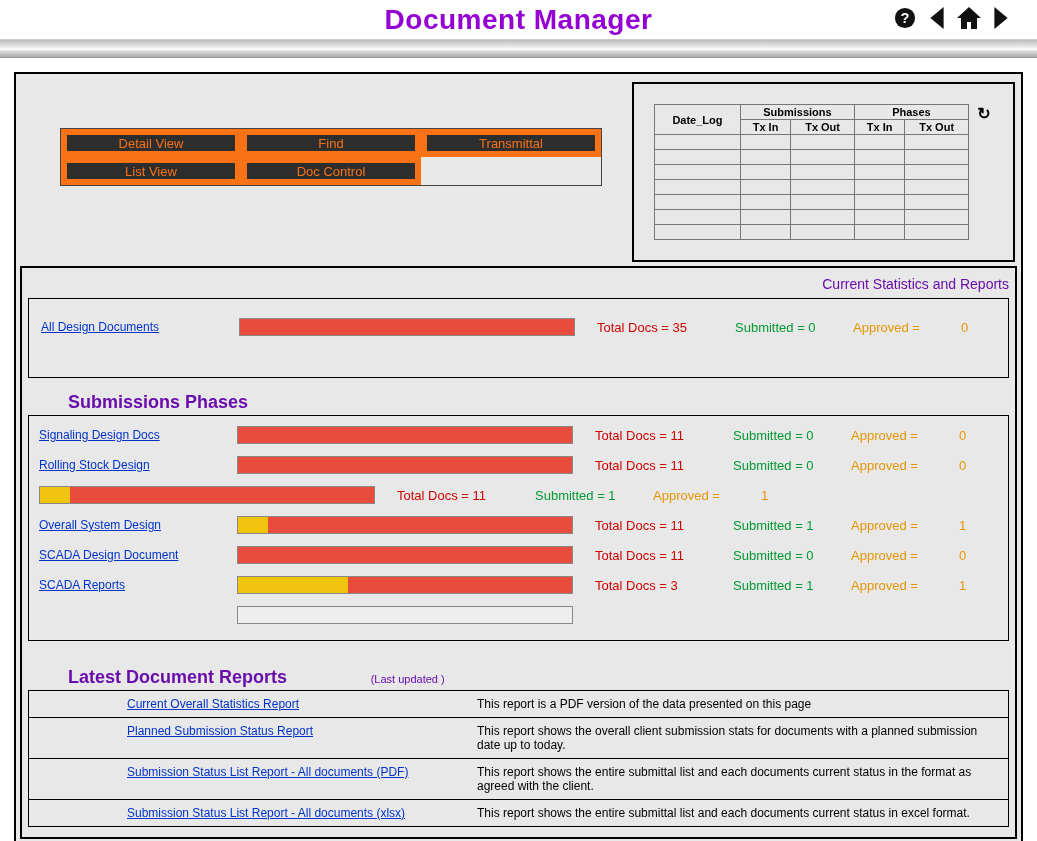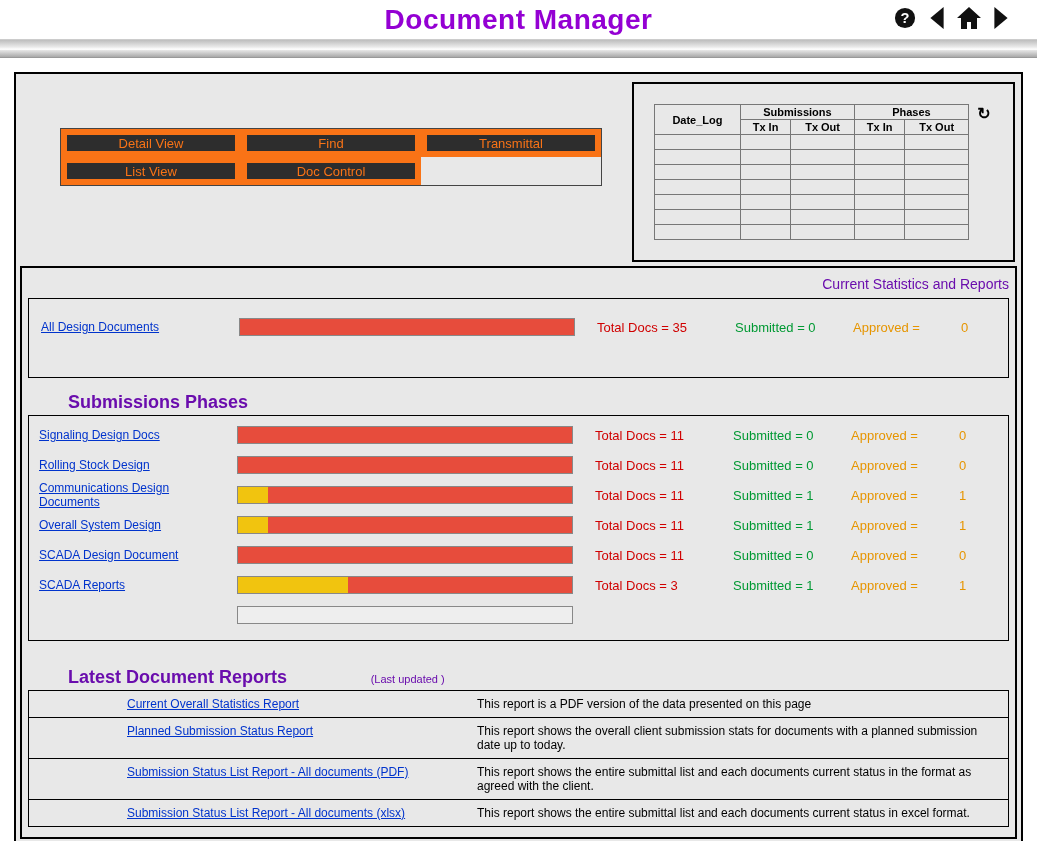--- a/index.html
+++ b/index.html
@@ -356,21 +356,20 @@
             <div class="bar-wrap">
               <div class="seg-red" style="width:100%"></div>
             </div>
           </div>
           <div class="total-col">Total Docs = 11</div>
           <div class="sub-col">Submitted = 0</div>
           <div class="appr-col">Approved =</div>
           <div class="appr-val">0</div>
         </div>
         <div class="row">
-          <div class="link-col"><a>Communications Design Documents</a></div>
           <div class="bar-col">
             <div class="bar-wrap">
               <div class="seg-orange" style="width:9%"></div>
               <div class="seg-red" style="width:91%"></div>
             </div>
           </div>
           <div class="total-col">Total Docs = 11</div>
           <div class="sub-col">Submitted = 1</div>
           <div class="appr-col">Approved =</div>
           <div class="appr-val">1</div>

